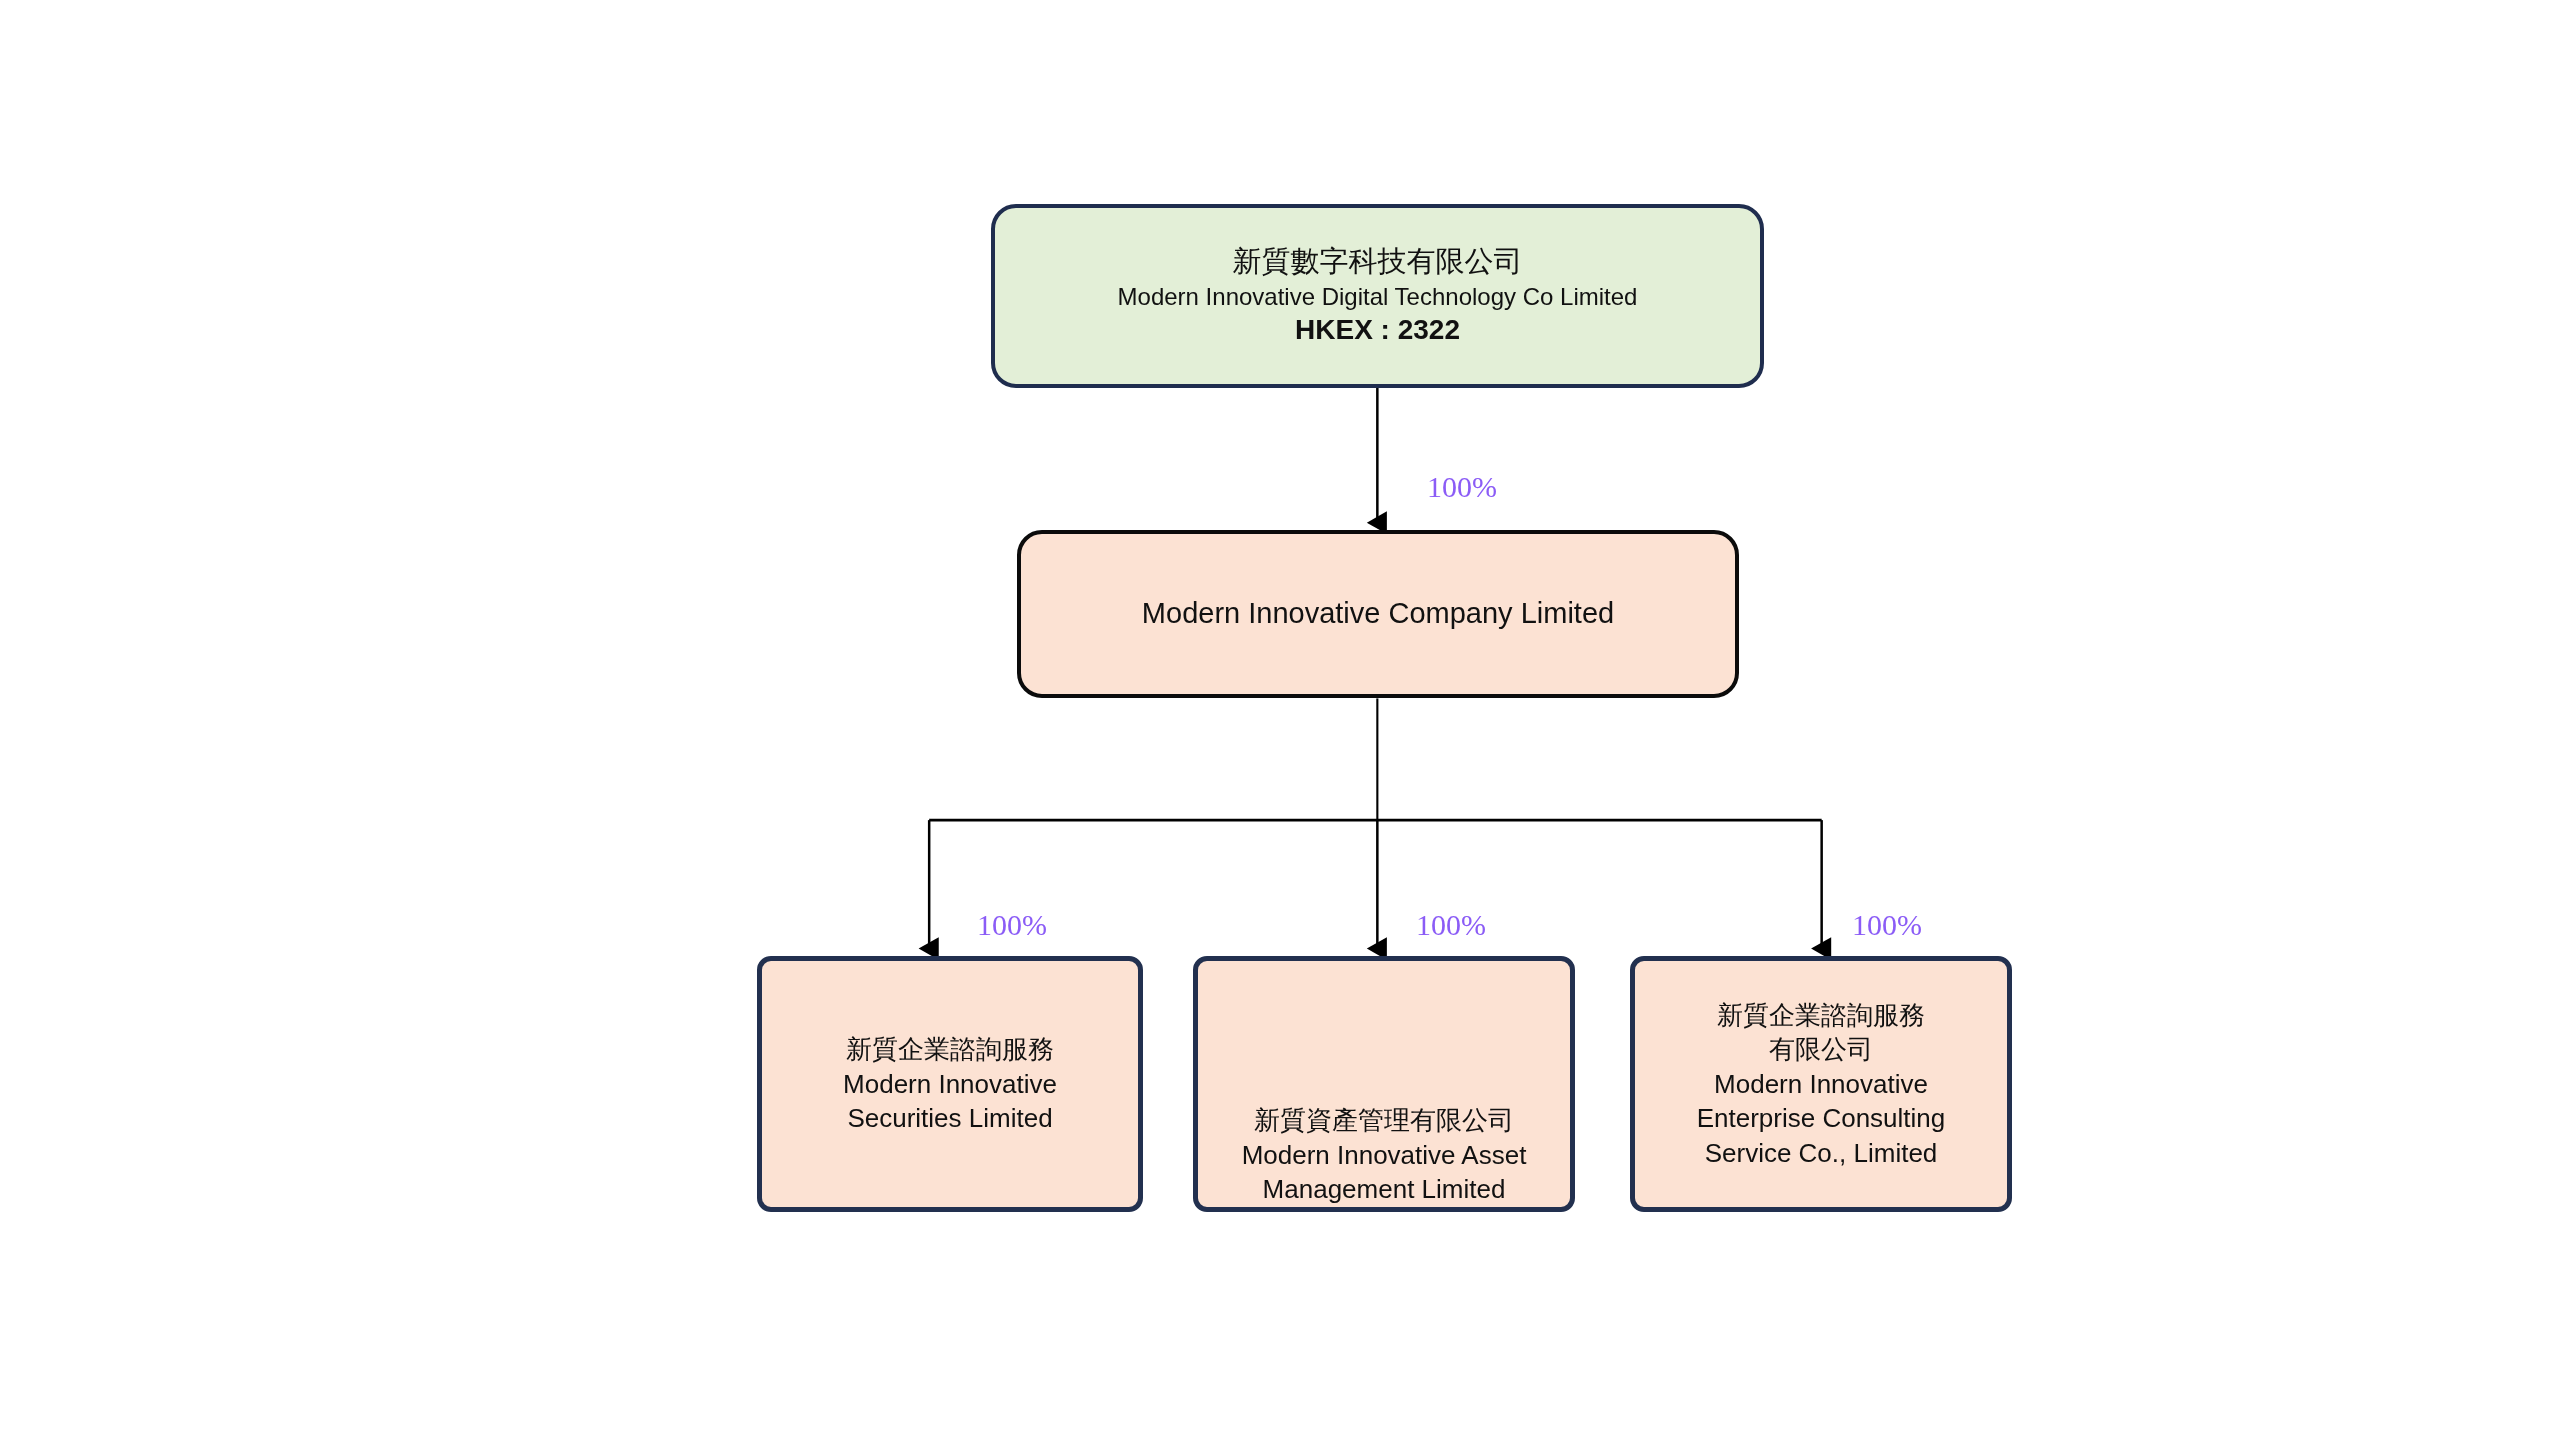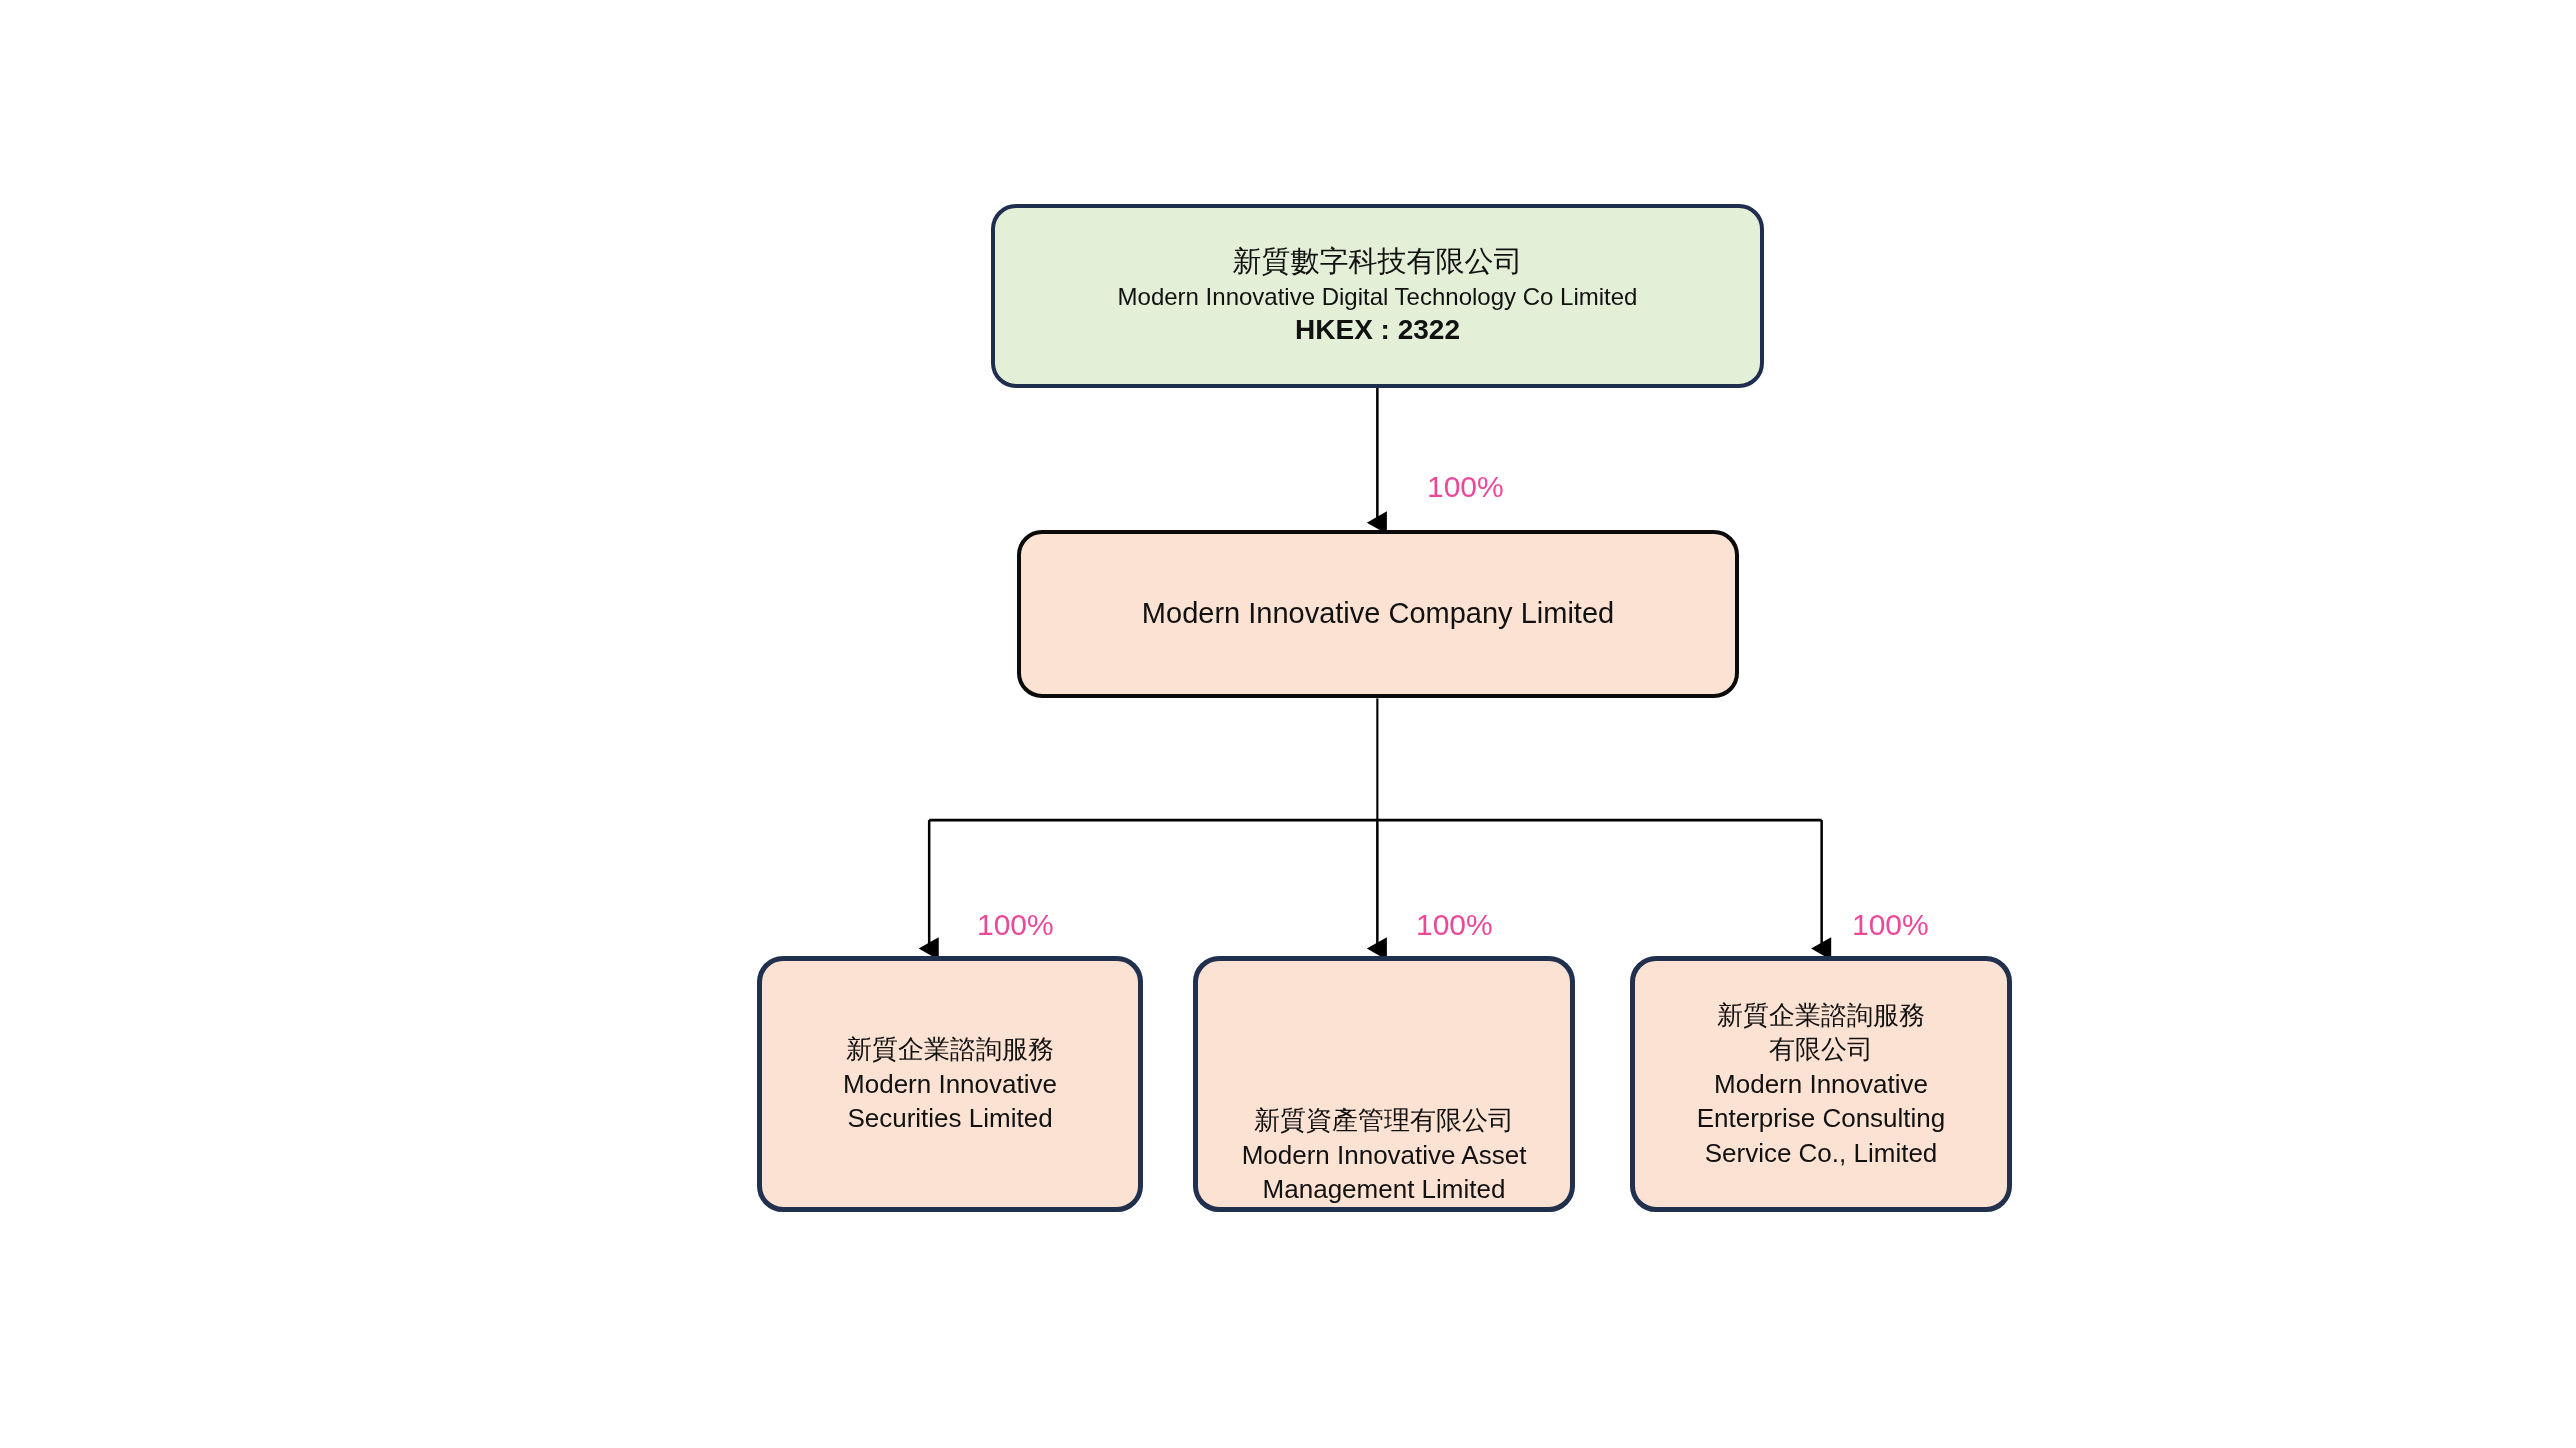--- a/index.html
+++ b/index.html
@@ -70,37 +70,37 @@
     background: #FCE2D3;
     border: 4.8px solid #0B0B0B;
     border-radius: 25px;
     font-size: 29px;
   }
 
   
   .leaf {
     background: #FCE2D3;
     border: 5.8px solid #22304F;
-    border-radius: 26px;
+    border-radius: 14px;
     font-size: 26px;
     top: 956px;
     height: 256px;
   }
   #node-leaf-0 { left: 757px;  width: 386px; }
   #node-leaf-1 { left: 1193px; width: 382px; align-items: flex-end; }
   #node-leaf-2 { left: 1630px; width: 382px; }
 
   .leaf .ln { line-height: 1.33; }
 
   
   .pct-label {
     position: absolute;
-    font-family: Liberation Sans, sans-serif;
+    font-family: Liberation Serif, serif;
     font-size: 30px;
-    color: #ec4899;
+    color: #8b5cf6;
     white-space: nowrap;
   }
   #pct-root-mid { left: 1427px; top: 470px; }
   #pct-mid-0    { left: 977px; top: 908px; }
   #pct-mid-1    { left: 1416px; top: 908px; }
   #pct-mid-2    { left: 1852px; top: 908px; }
 </style>
 </head>
 <body>
 

